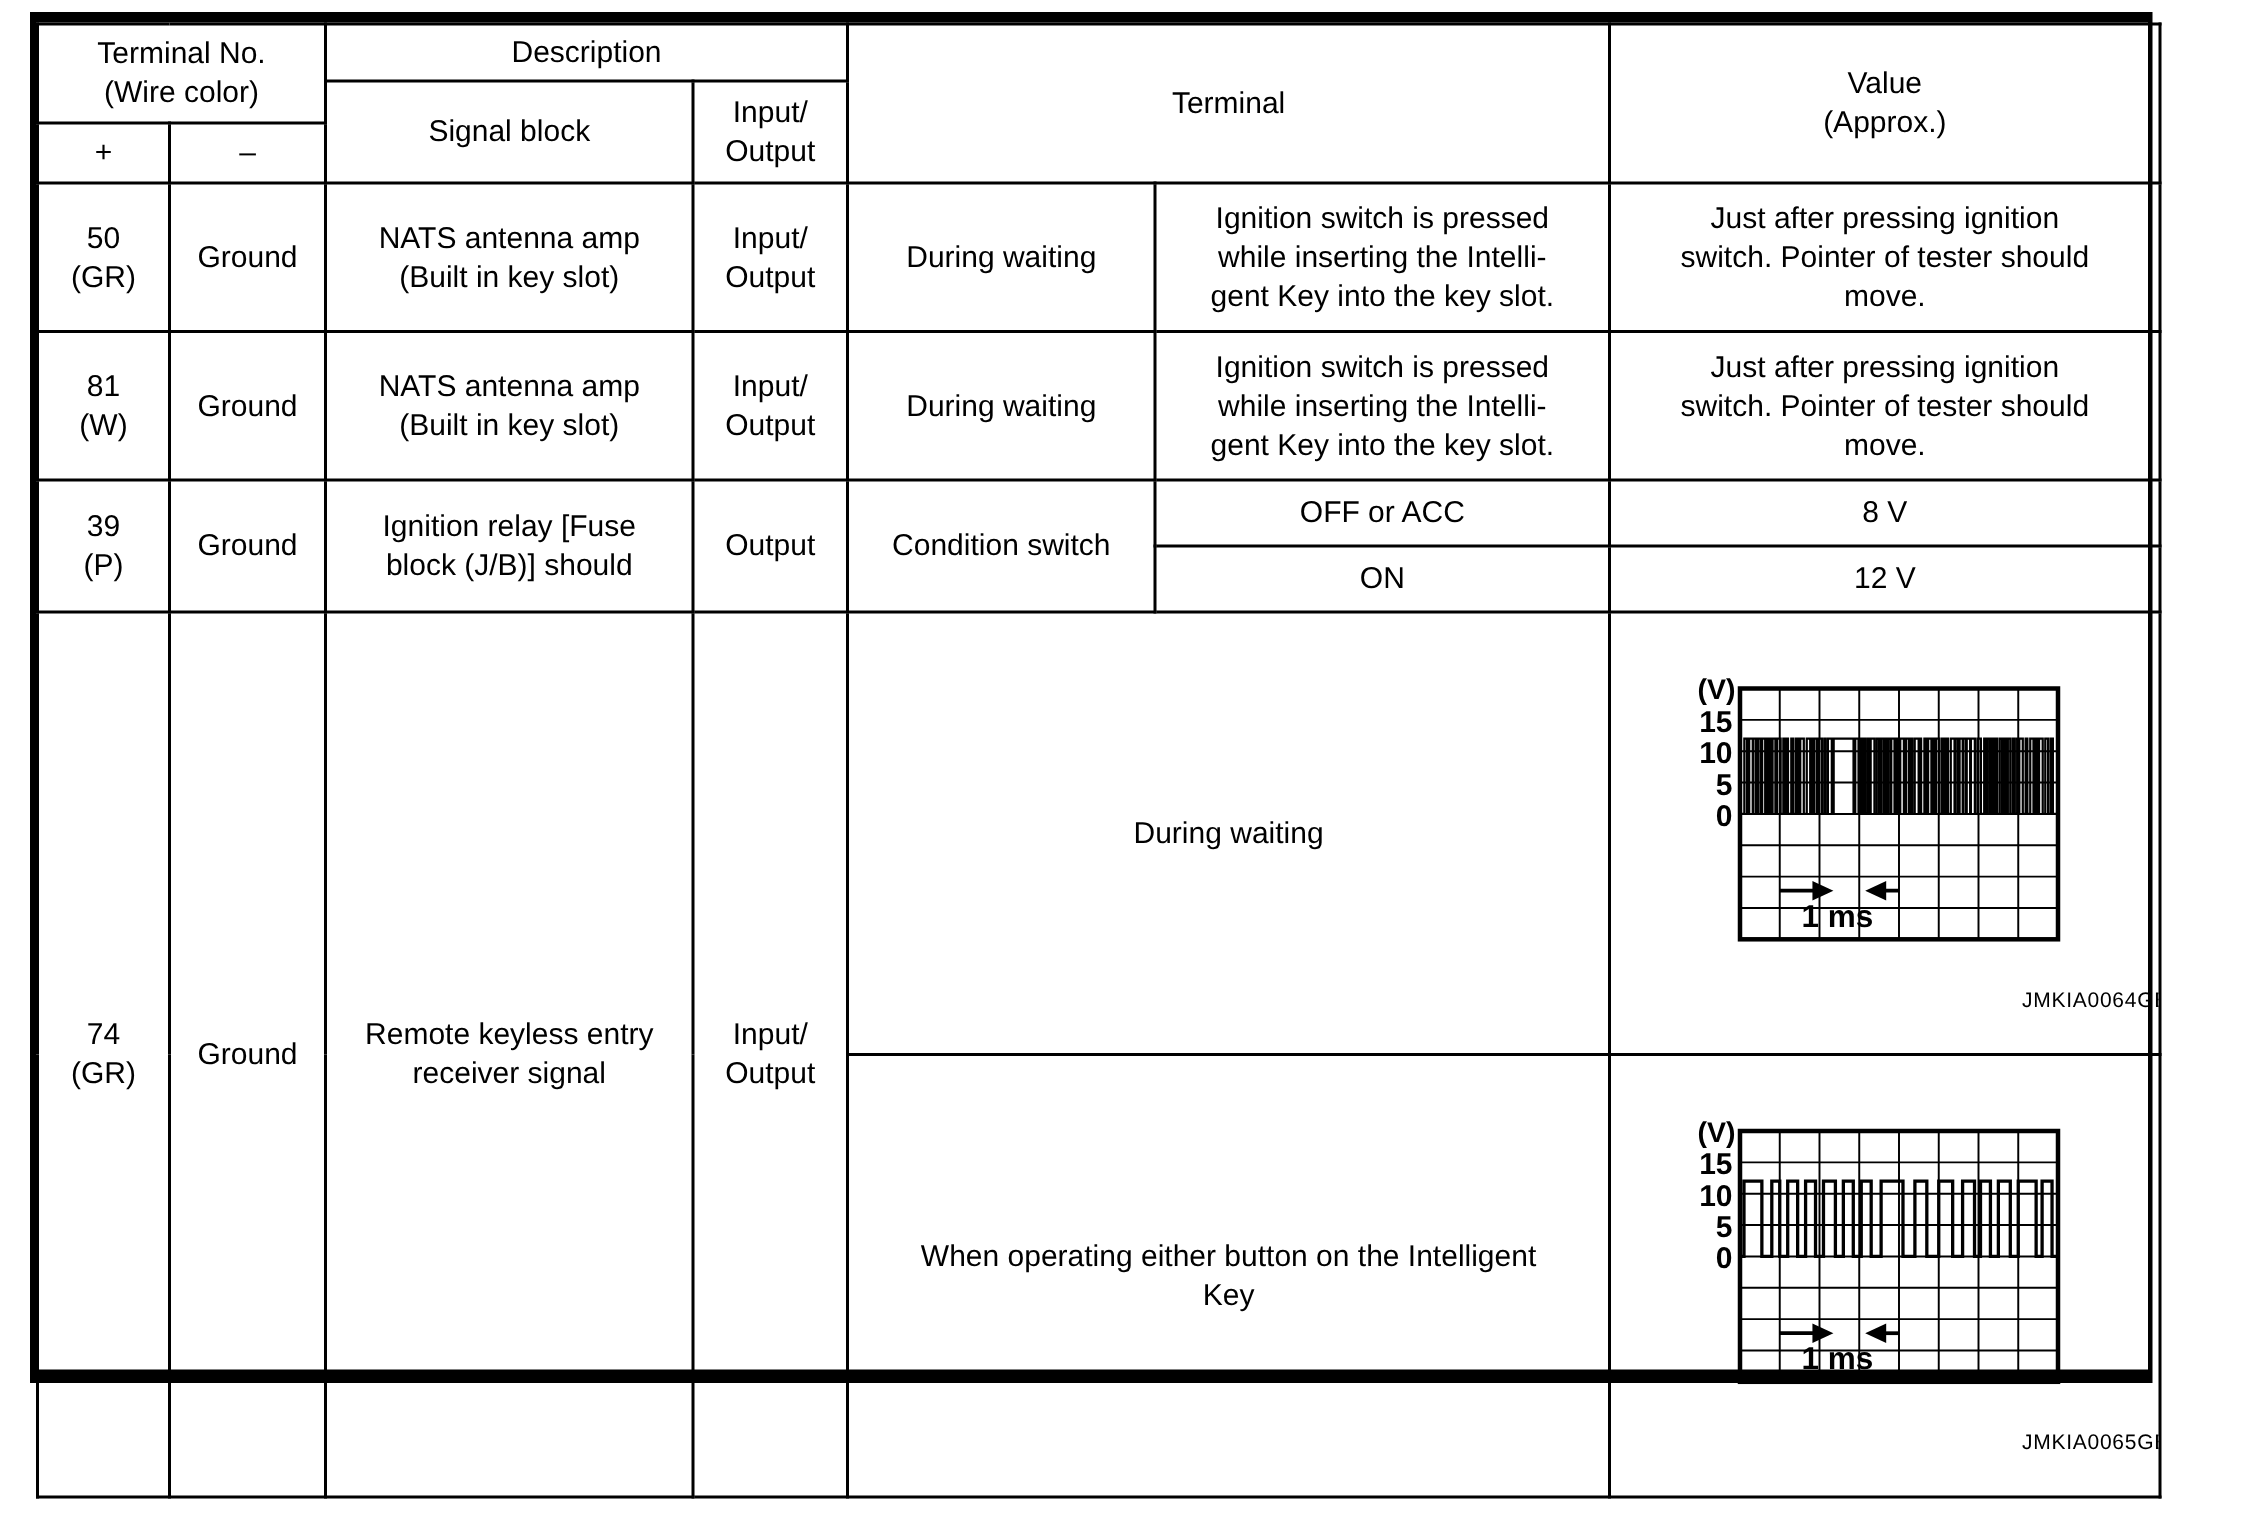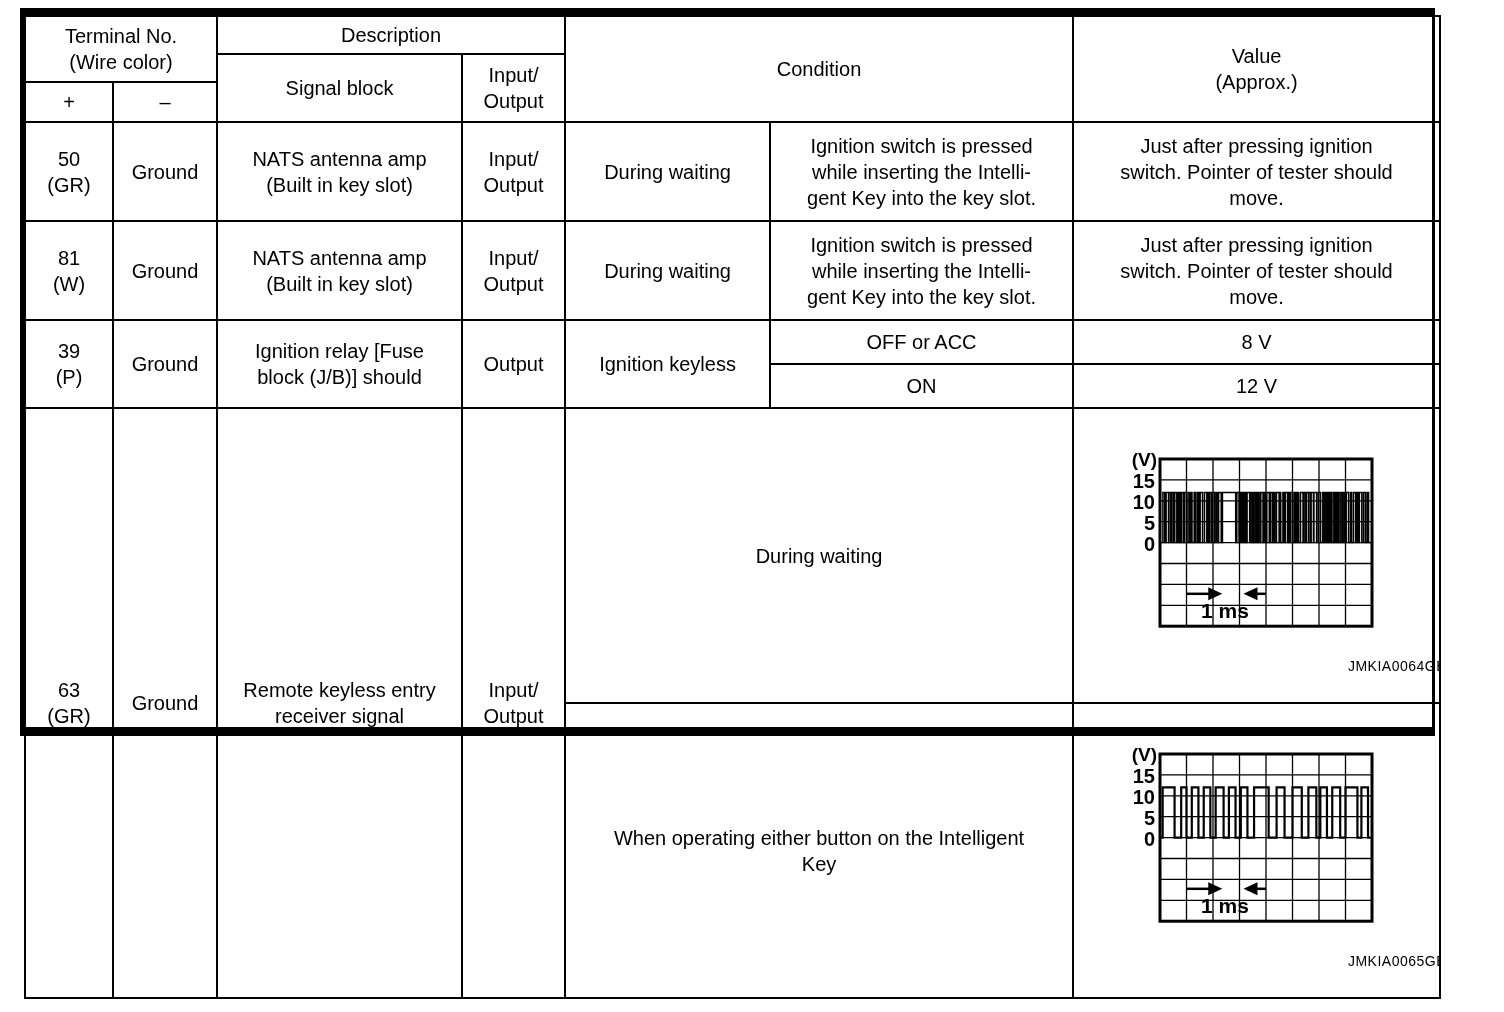--- a/index.html
+++ b/index.html
@@ -6,21 +6,21 @@
   body {
     width:1504px; height:1012px;
     font-family:"Liberation Sans", sans-serif;
     color:#000;
     -webkit-font-smoothing:none;
   }
   .sheet { position:relative; width:1504px; height:1012px; background:#fff; overflow:hidden; }
 
   .tbl-wrap {
     position:absolute; left:20px; top:8px;
-    width:1415px; height:728px;
+    width:1415px; height:914px;
     box-sizing:border-box;
     border-style:solid; border-color:#000;
     border-width:7px 3px 9px 4px;
     background:#fff;
   }
   table.spec {
     border-collapse:collapse; table-layout:fixed;
     width:100%; height:100%;
   }
   table.spec td {
@@ -52,21 +52,21 @@
         <col style="width:205px">
           <col style="width:303px">
           <col style="width:367px">
       </colgroup>
 
       <tbody>
           <tr style="height:38px">
         <td colspan="2" rowspan="2">Terminal No.
 (Wire color)</td>
         <td colspan="2">Description</td>
-        <td colspan="2" rowspan="3">Condition</td>
+        <td colspan="2" rowspan="3">Terminal</td>
         <td rowspan="3">Value
 (Approx.)</td>
       </tr>
       <tr style="height:28px">
         <td rowspan="2">Signal block</td>
         <td rowspan="2">Input/
 Output</td>
       </tr>
       <tr style="height:40px">
         <td>+</td>
@@ -107,31 +107,31 @@
 move.</td>
       </tr>
 
       <tr style="height:44px">
         <td rowspan="2">39
 (P)</td>
         <td rowspan="2">Ground</td>
         <td rowspan="2" class="la">Ignition relay [Fuse
 block (J/B)] should</td>
         <td rowspan="2">Output</td>
-        <td rowspan="2" class="la">Ignition keyless</td>
+        <td rowspan="2" class="la">Condition switch</td>
         <td class="la">OFF or ACC</td>
         <td>8 V</td>
       </tr>
       <tr style="height:44px">
         <td class="la">ON</td>
         <td>12 V</td>
       </tr>
 
       <tr style="height:287px">
-        <td rowspan="2">63
+        <td rowspan="2">74
 (GR)</td>
         <td rowspan="2">Ground</td>
         <td rowspan="2" class="la">Remote keyless entry
 receiver signal</td>
         <td rowspan="2">Input/
 Output</td>
         <td colspan="2" class="la">During waiting</td>
         <td class="scope-cell">
           <div class="scope">
             <svg width="348" height="214" viewBox="0 0 348 214">

